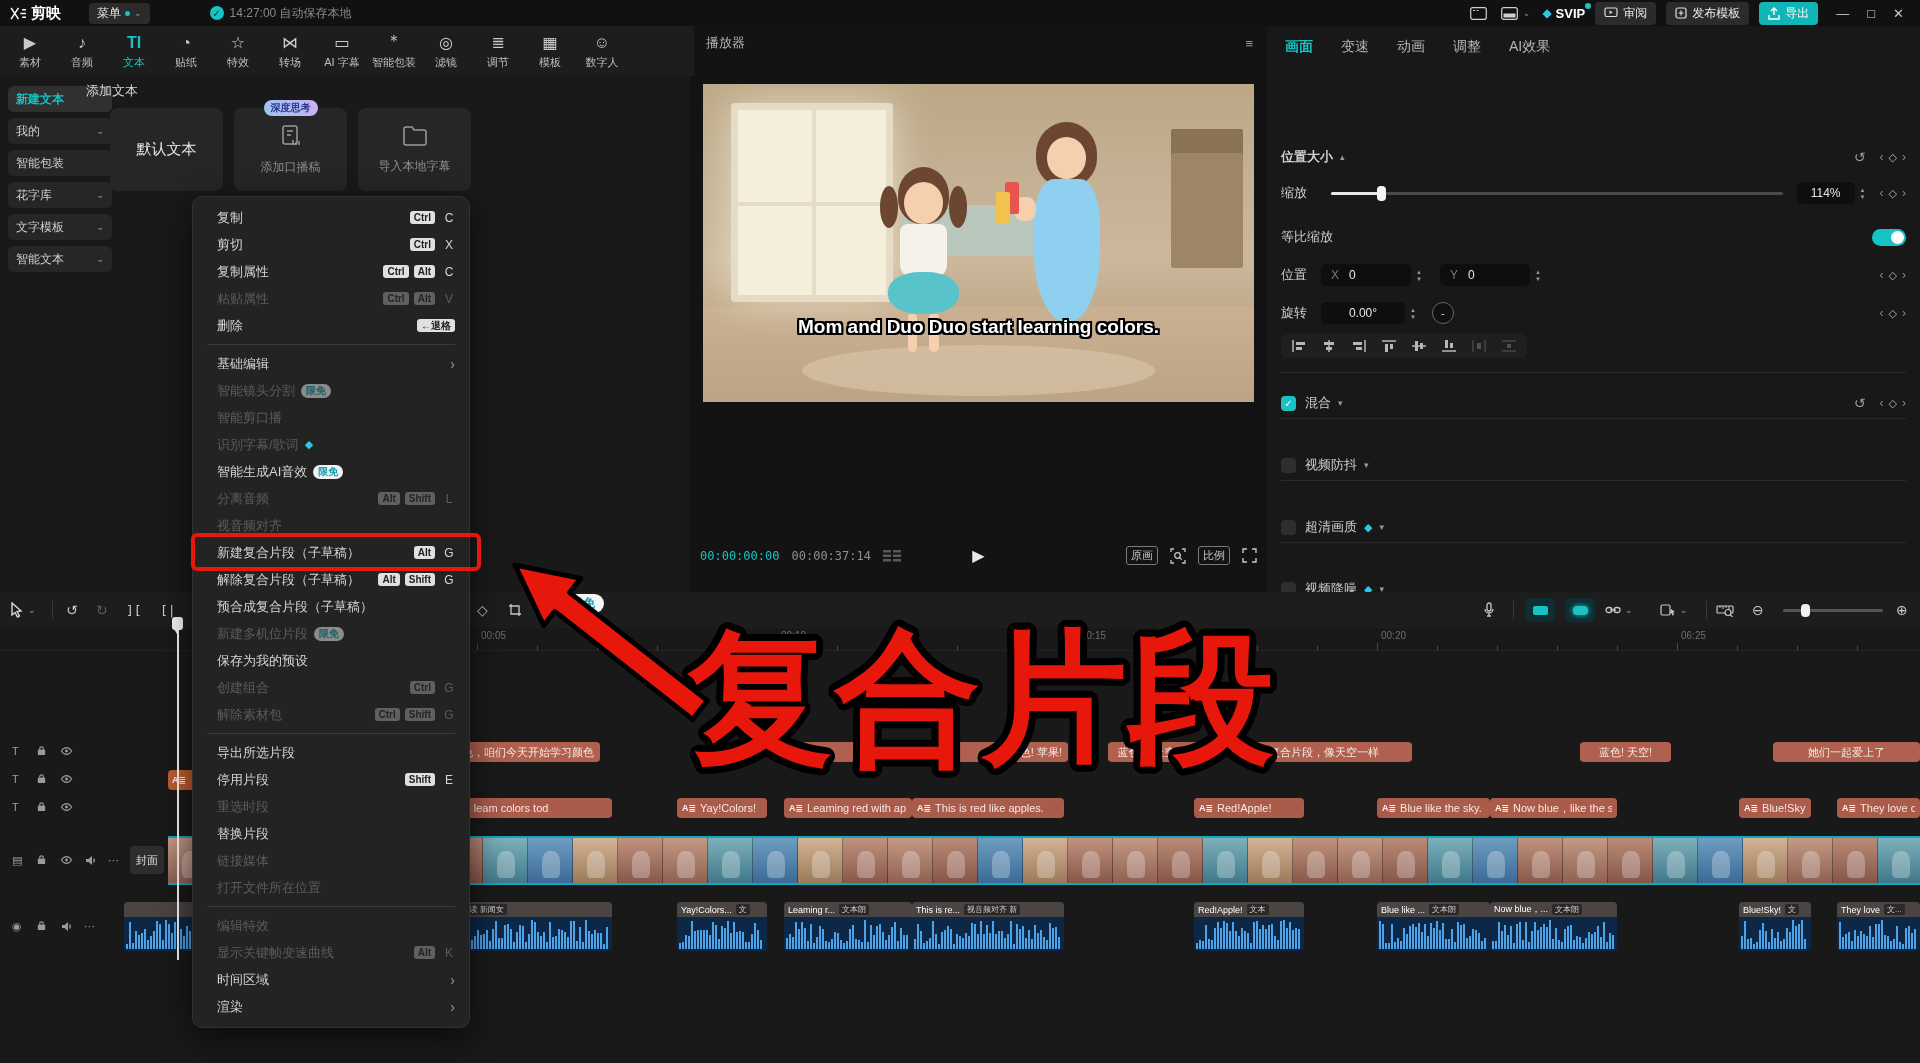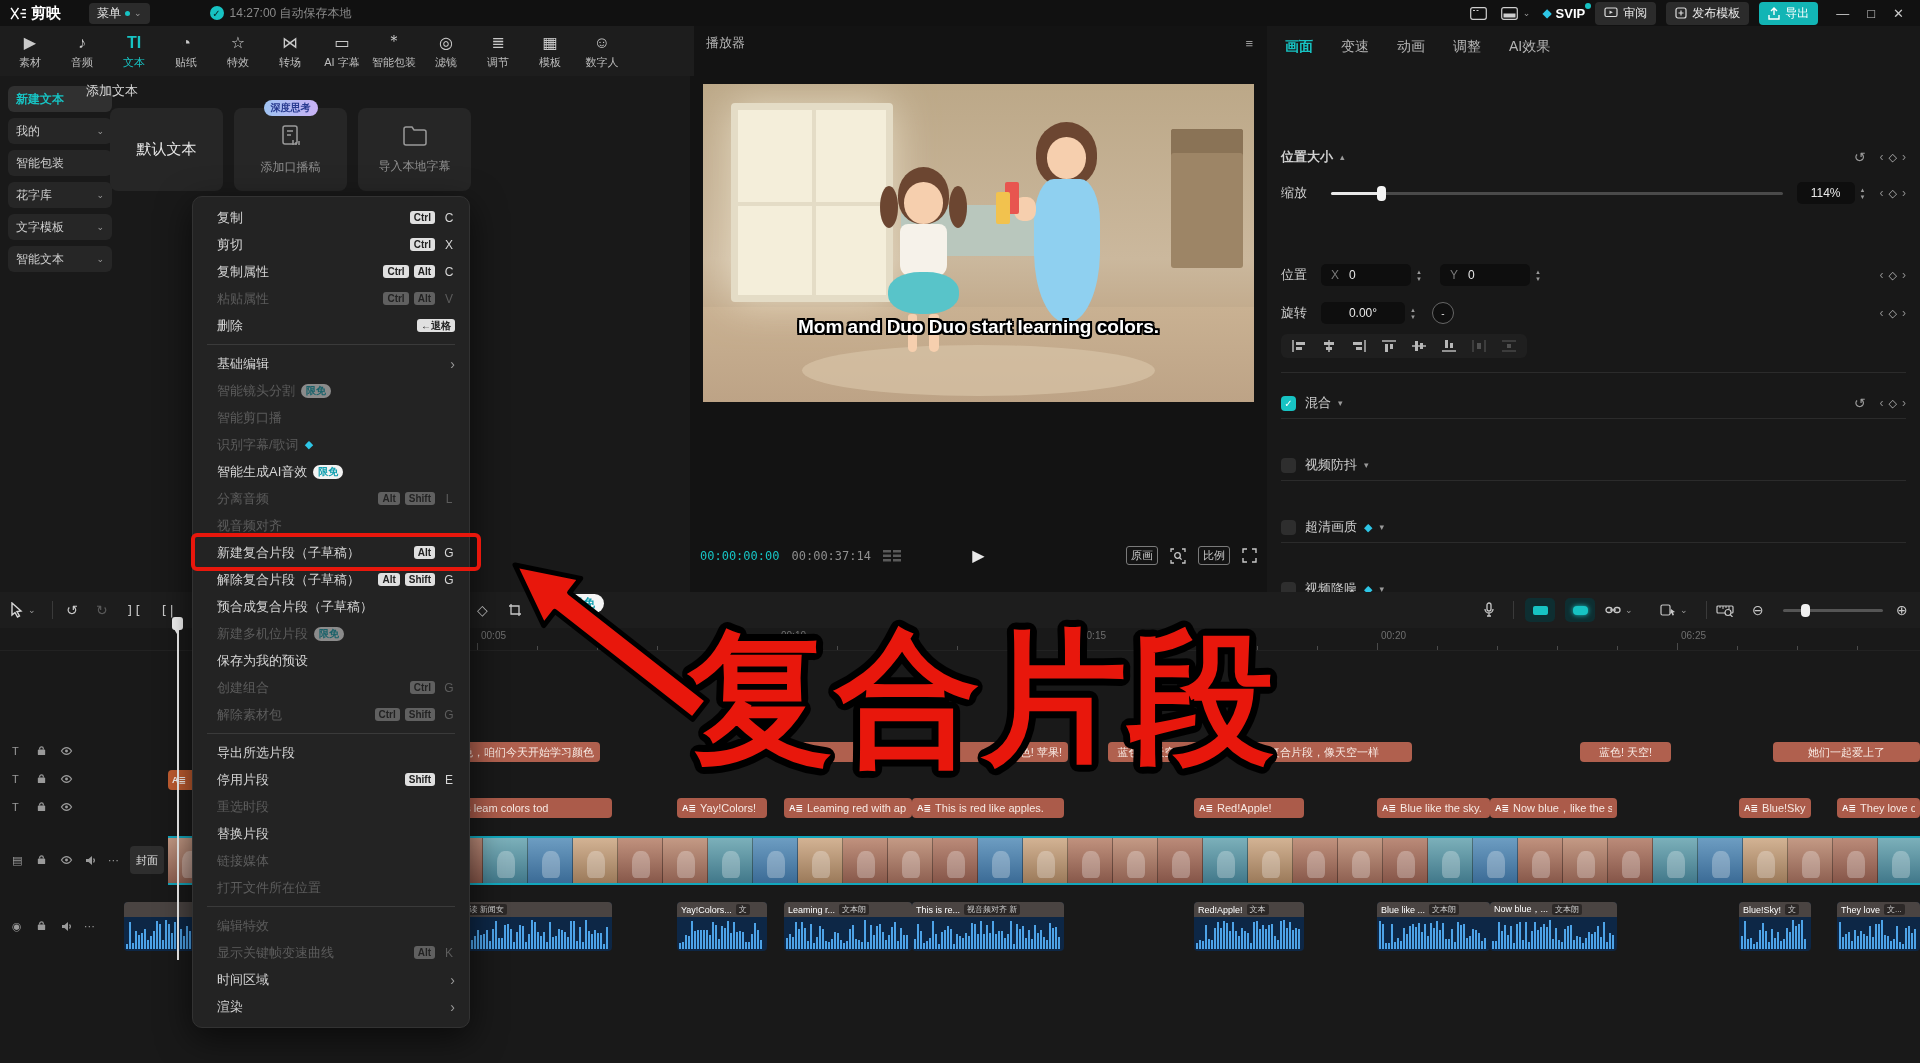--- a/index.html
+++ b/index.html
@@ -443,20 +443,27 @@
           <span class="stepper">
             <span>▲</span>
             <span>▼</span>
           </span>
           <span class="kf">
             <span>‹</span>
             <span class="d">◇</span>
             <span>›</span>
           </span>
         </div>
+        <div class="irow" style="top: 102px;">
+          <span class="ilabel">等比缩放</span>
+          <span class="sp"></span>
+          <div class="toggle on">
+            <div class="knob"></div>
+          </div>
+        </div>
         <div class="irow" style="top: 140px;">
           <span class="ilabel" style="width: 40px;">位置</span>
           <div class="field" style="width: 70px;">
             <span class="ax">X</span>
             <span class="v">0</span>
           </div>
           <span class="stepper">
             <span>▲</span>
             <span>▼</span>
           </span>

